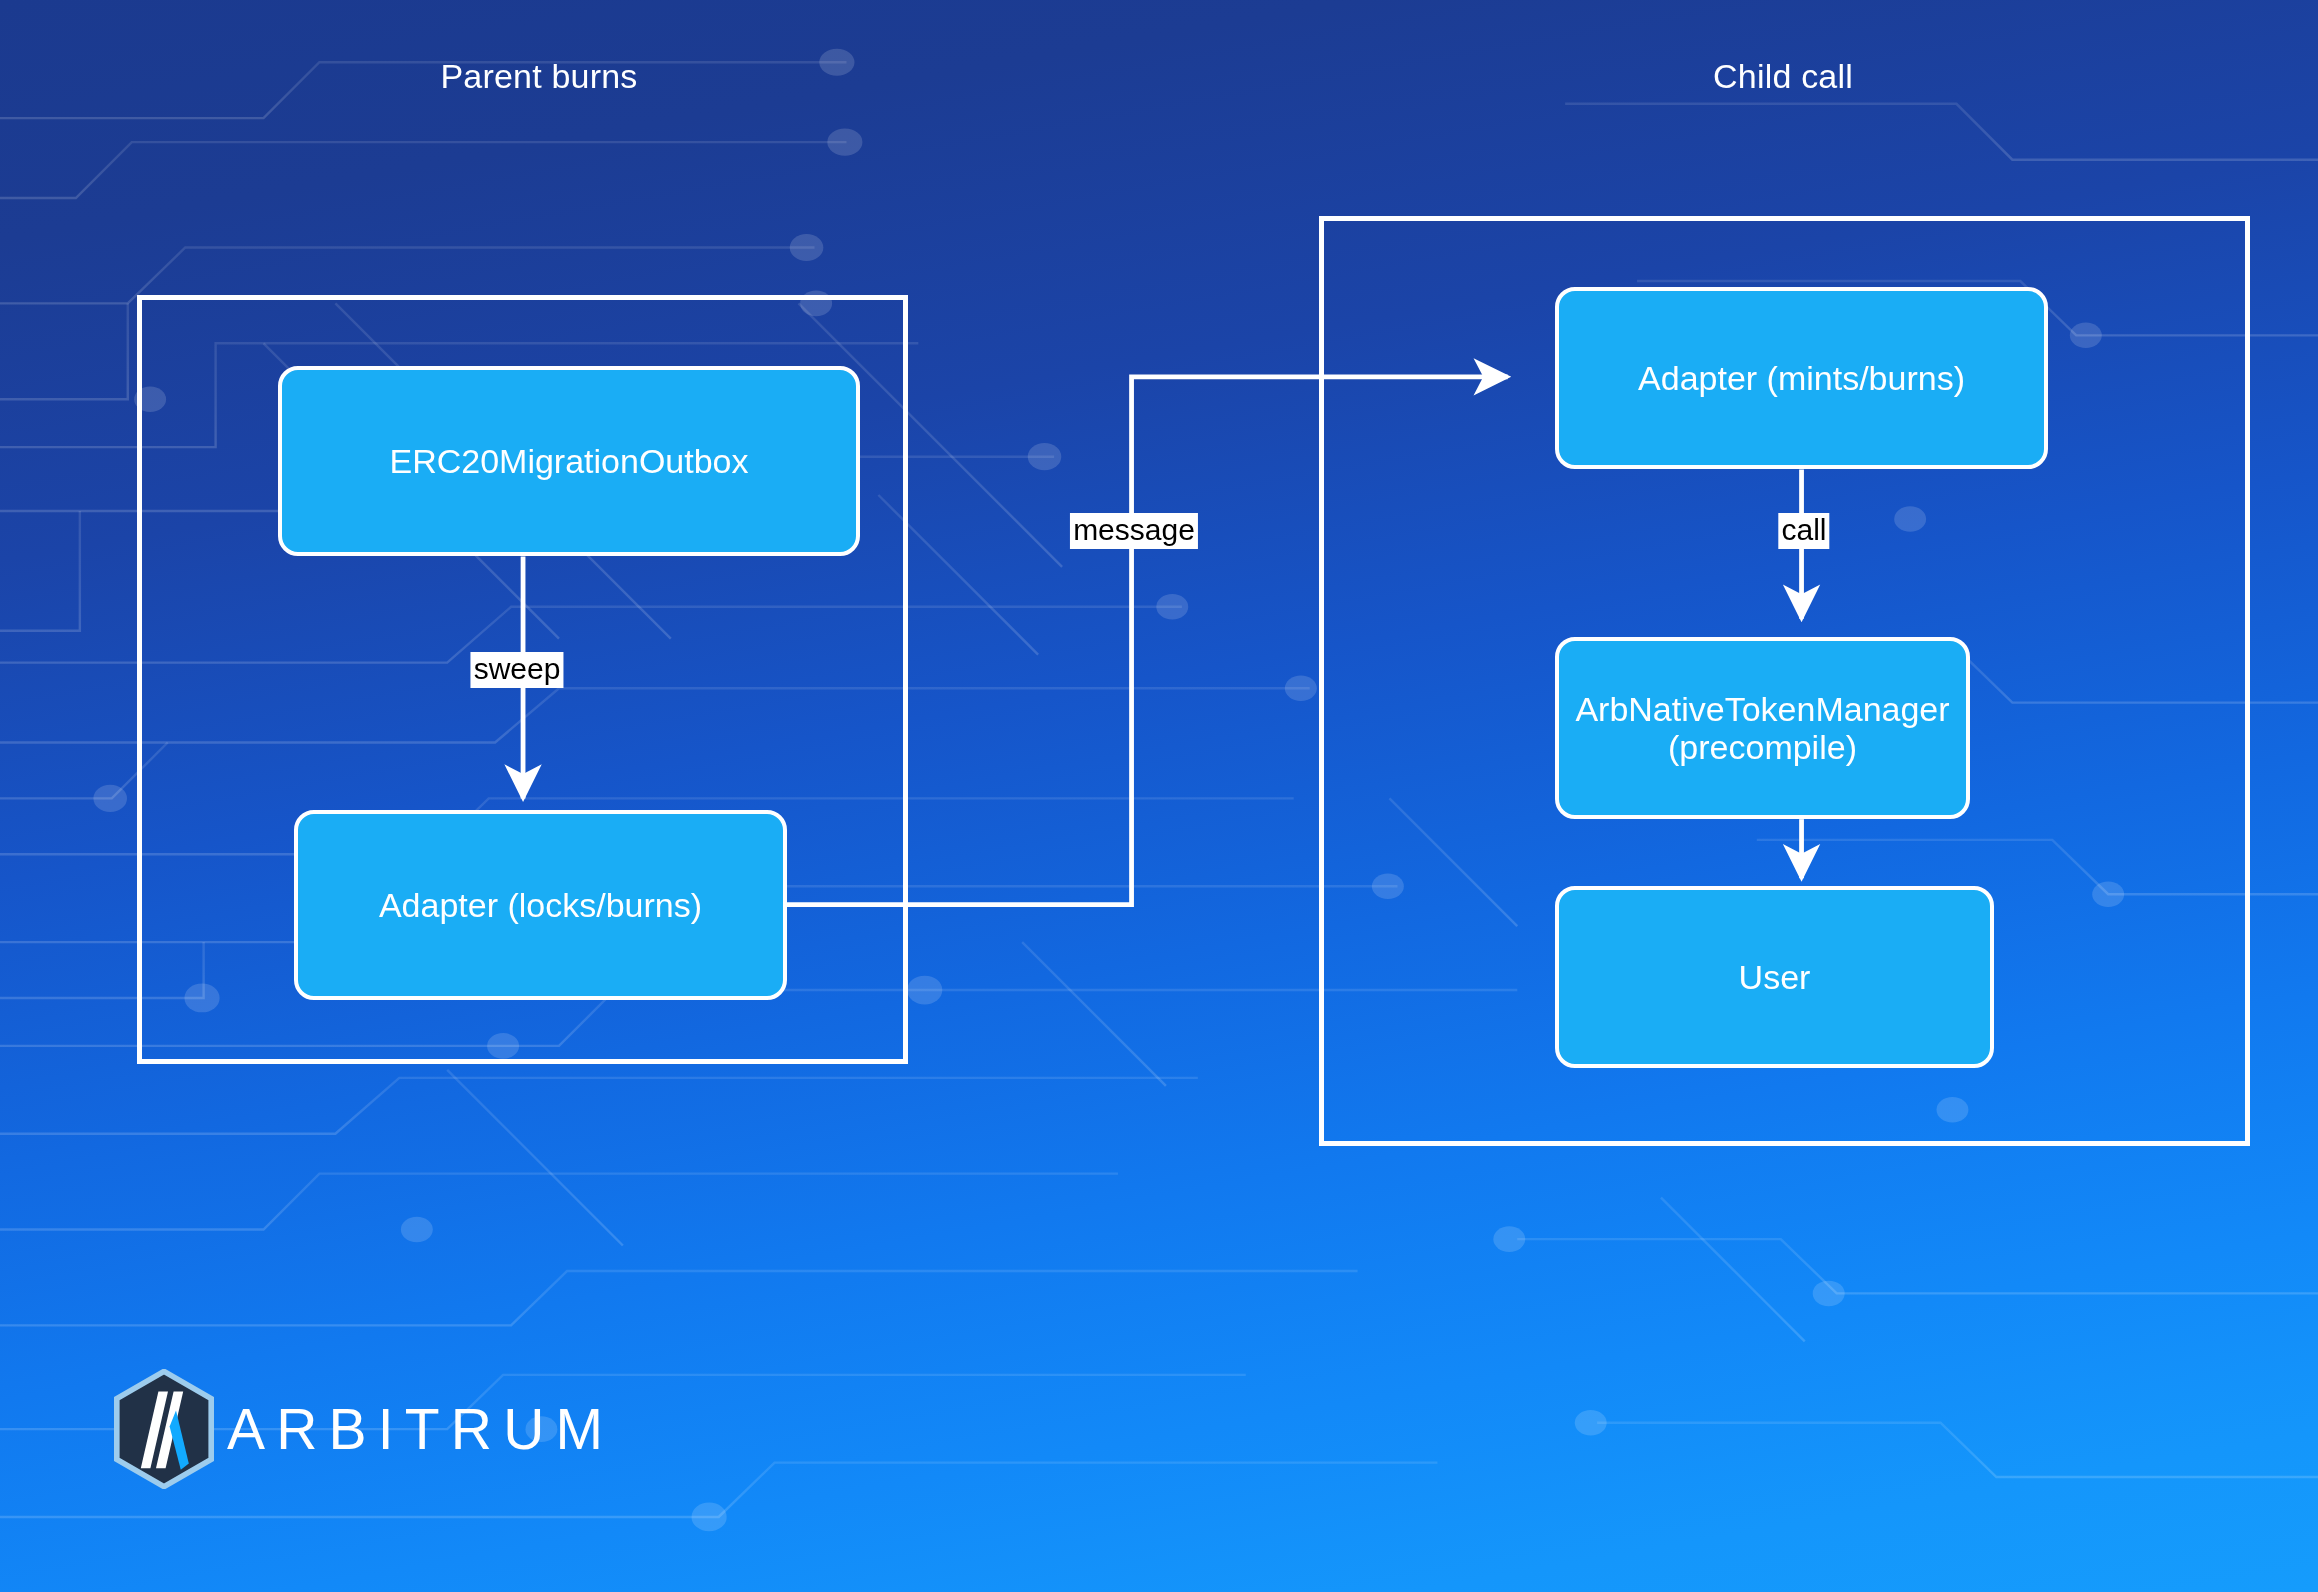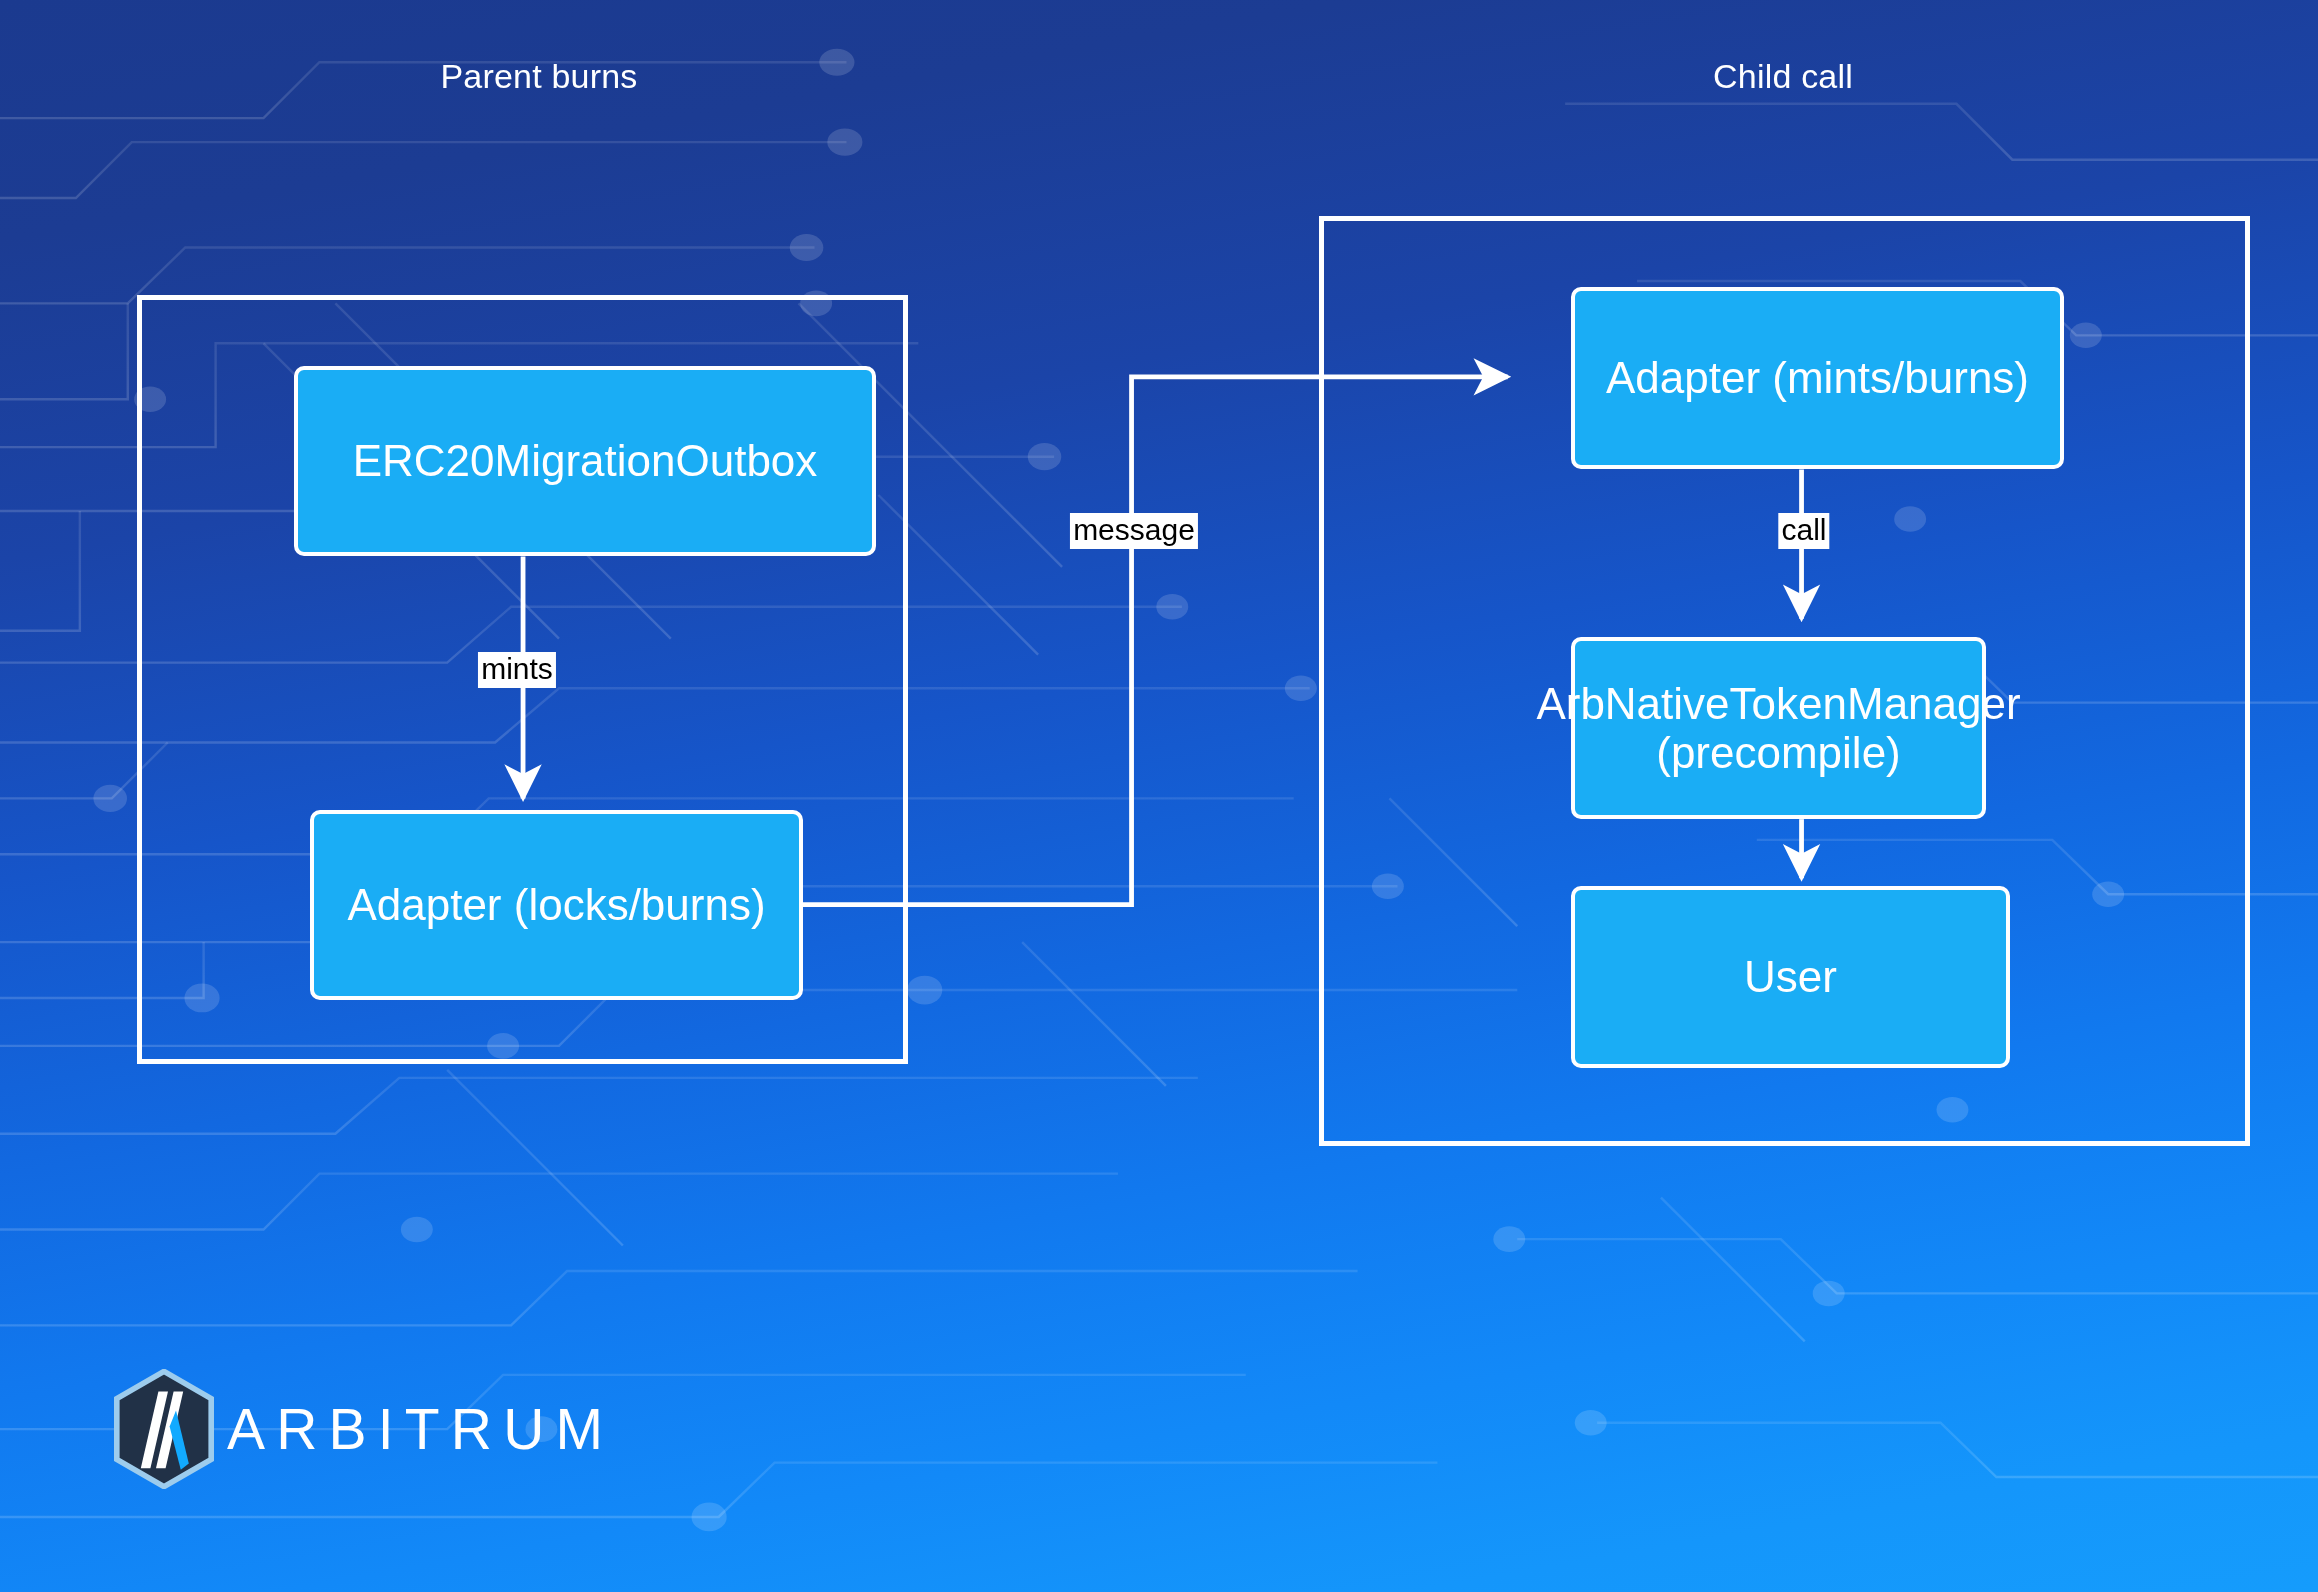--- a/index.html
+++ b/index.html
@@ -50,30 +50,29 @@
     box-sizing: border-box;
     background: transparent;
   }
 
   
   .node {
     position: absolute;
     box-sizing: border-box;
     background: #1aadf5;
     border: 4.8px solid #ffffff;
-    border-radius: 10px;
+    border-radius: 20px;
     color: #ffffff;
-    font-size: 44px;
+    font-size: 34px;
     line-height: 1.12;
     display: flex;
     align-items: center;
     justify-content: center;
     text-align: center;
     white-space: nowrap;
-    margin-left: 16px;
   }
   .node.wrap { white-space: normal; }
   .node-text { display: block; }
 
   
   .edge-label {
     position: absolute;
     background: #ffffff;
     color: #000000;
     font-size: 30px;
@@ -236,21 +235,21 @@
 
   <div class="node wrap" style="left:1555px; top:637px; width:415px; height:182px; flex-direction:column; overflow:visible;">
     <span class="node-text" style="white-space:nowrap;">ArbNativeTokenManager</span>
     <span class="node-text" style="white-space:nowrap;">(precompile)</span>
   </div>
 
   <div class="node" style="left:1555px; top:886px; width:439px; height:182px;">
     <span class="node-text">User</span>
   </div>
 
-  <div class="edge-label" style="left:517px; top:652px;">mints</div>
+  <div class="edge-label" style="left:517px; top:652px;">sweep</div>
 
   <div class="edge-label" style="left:1134px; top:513px;">message</div>
 
   <div class="edge-label" style="left:1804px; top:513px;">call</div>
 
   <div id="logo">
     <svg class="mark" viewBox="0 0 130 150">
       <polygon points="65,3 124,37 124,113 65,147 6,113 6,37" fill="#213147" stroke="#9dcced" stroke-width="7"></polygon>
 
       <polygon points="36,124 58,28 70,28 48,124" fill="#ffffff"></polygon>

